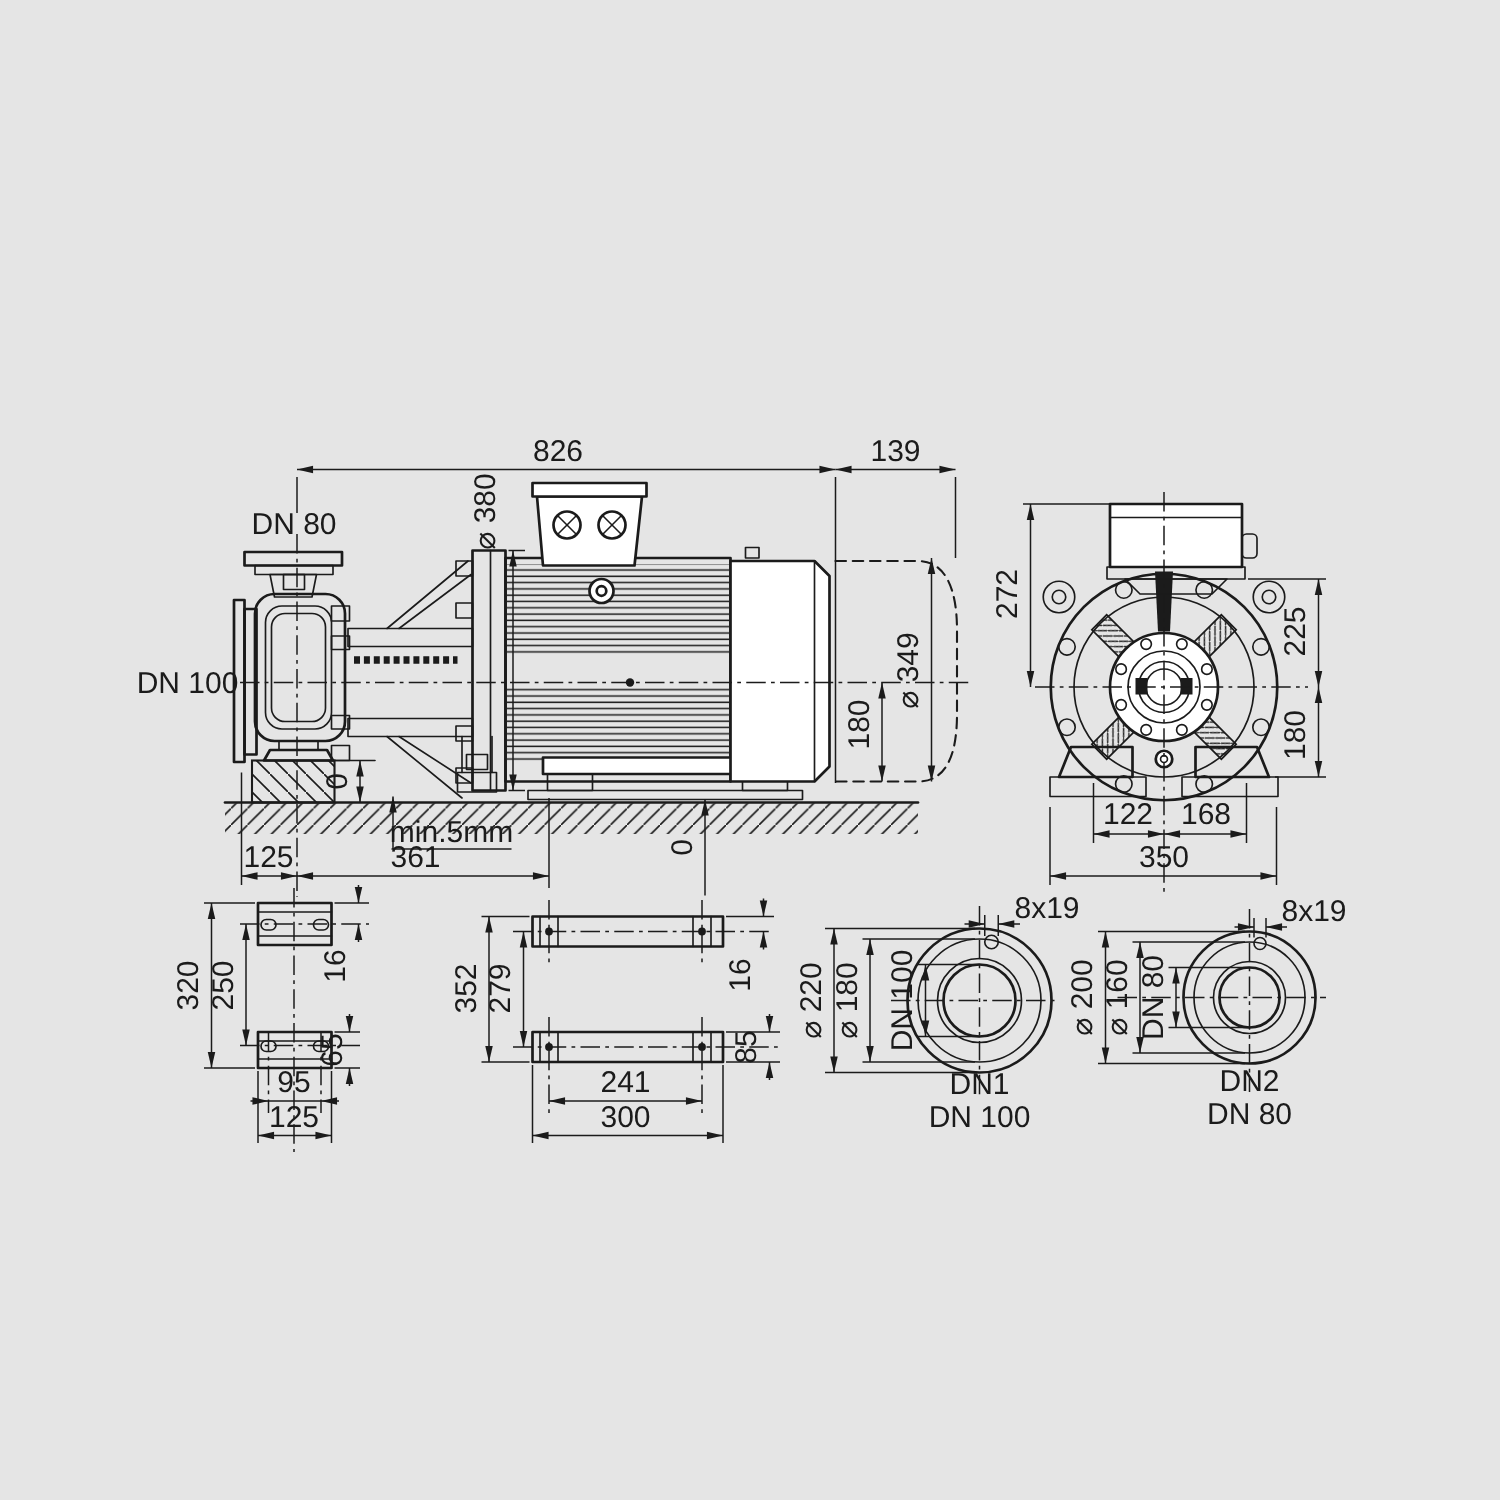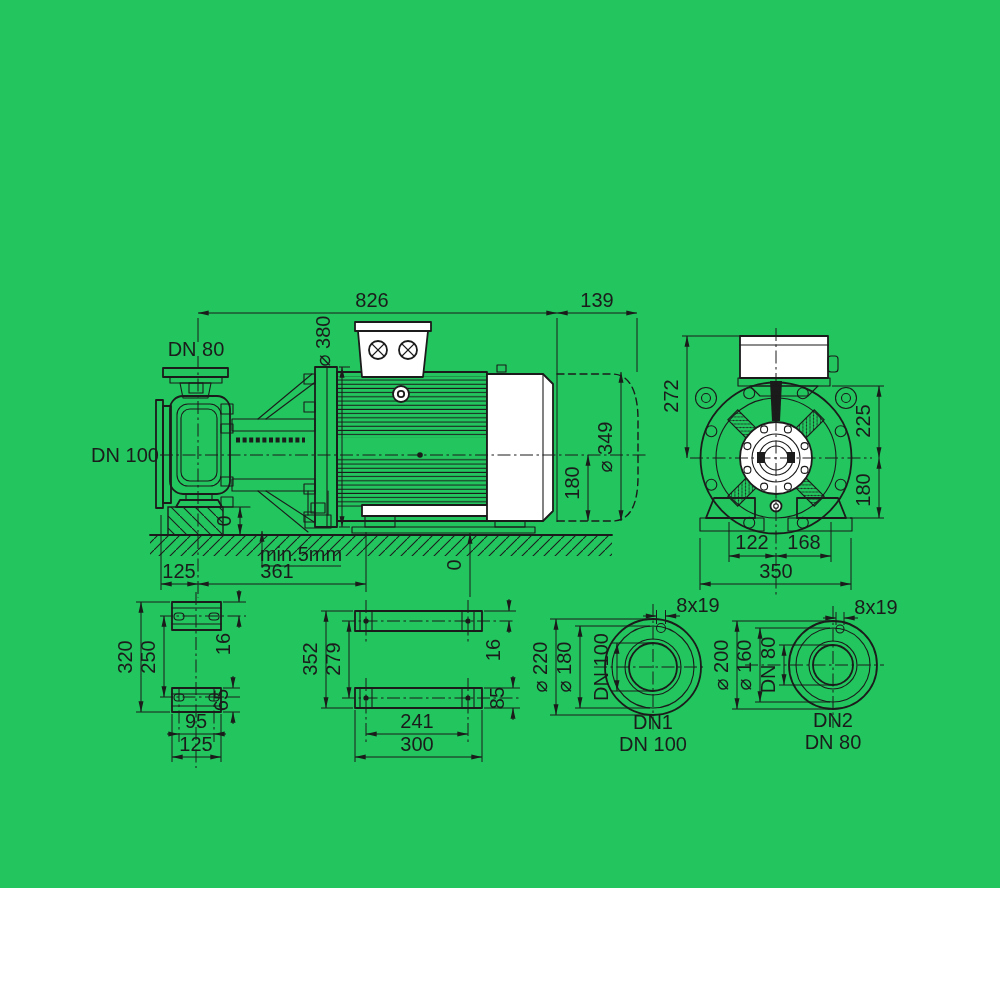--- a/index.html
+++ b/index.html
@@ -1,16 +1,16 @@
 <!DOCTYPE html>
 <html><head>
 <meta charset="utf-8">
 <style>
   html,body{margin:0;padding:0;background:#fff;}
-  .stage{position:relative;width:1000px;height:888px;background:#22c55e;overflow:hidden;
+  .stage{position:relative;width:1000px;height:1000px;background:#e5e5e5;overflow:hidden;
          font-family:"Liberation Sans",sans-serif;}
   svg{position:absolute;left:0;top:0;}
   svg text{font-family:"Liberation Sans",sans-serif;font-size:20px;fill:#1b1b1b;}
   .o  {stroke:#1b1b1b;stroke-width:1.8;fill:none;stroke-linejoin:round;stroke-linecap:round;}
   .ow {stroke:#1b1b1b;stroke-width:1.8;fill:#fff;stroke-linejoin:round;}
   .t  {stroke:#1b1b1b;stroke-width:1.1;fill:none;stroke-linejoin:round;stroke-linecap:round;}
   .d  {stroke:#1b1b1b;stroke-width:1;fill:none;}
   .c  {stroke:#1b1b1b;stroke-width:1;fill:none;stroke-dasharray:13 3.5 2.5 3.5;}
   .g  {stroke:#1b1b1b;stroke-width:1.4;fill:none;stroke-dasharray:7 4.5;stroke-linecap:round;}
 </style>

